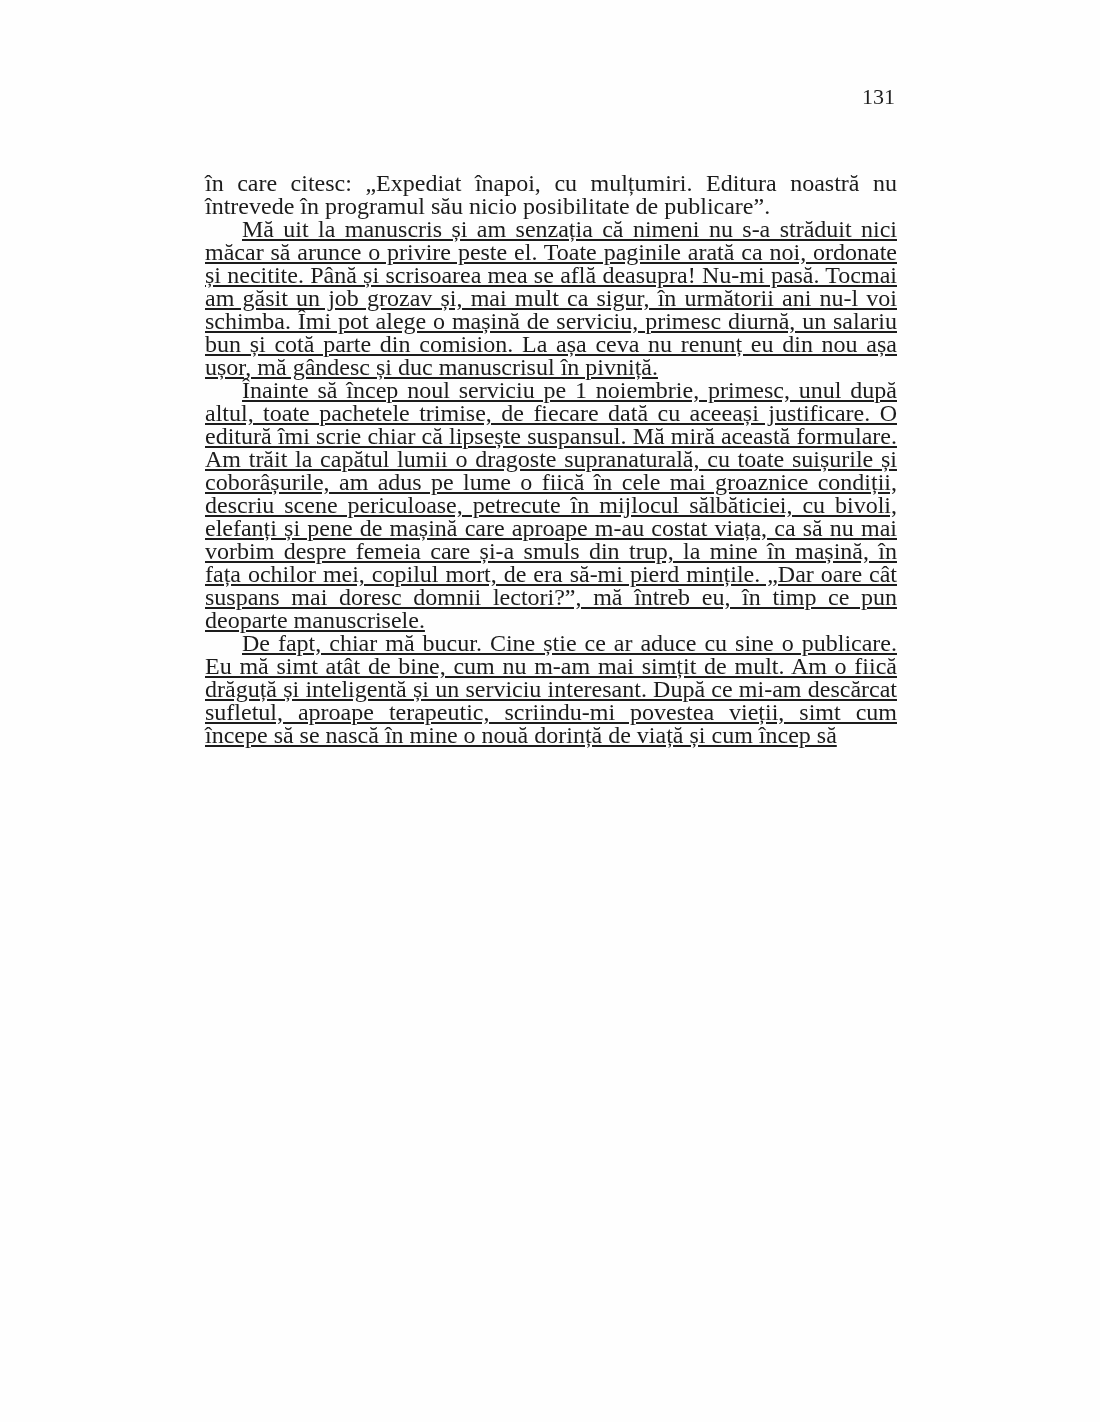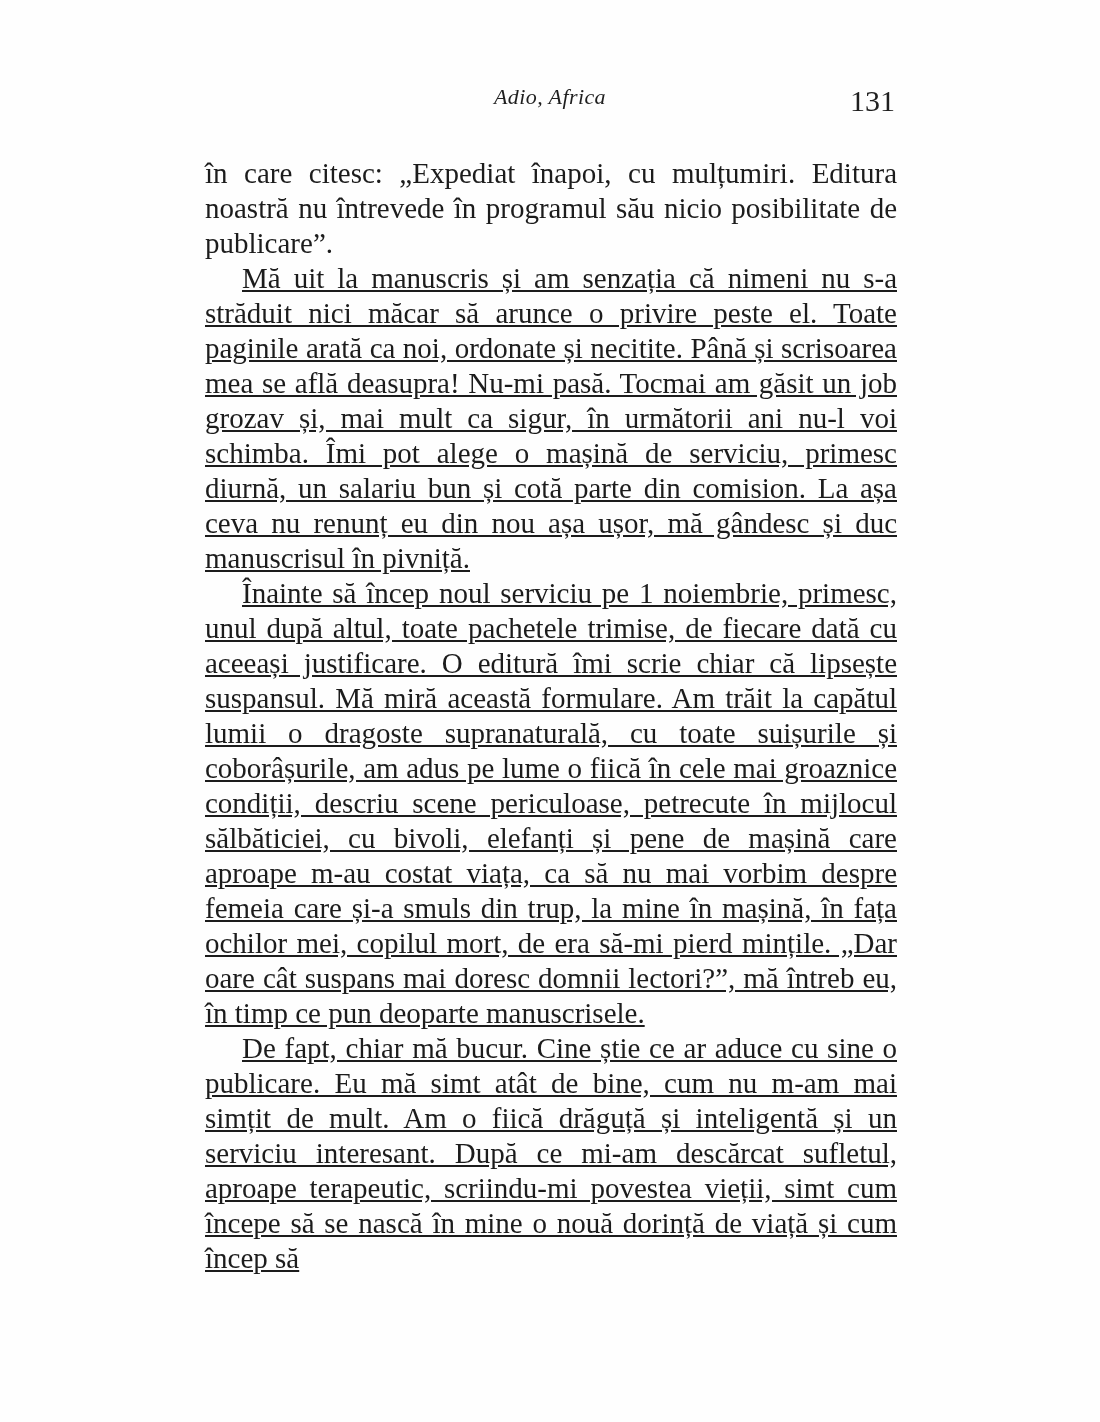--- a/index.html
+++ b/index.html
@@ -29,31 +29,31 @@
     text-align: center;
     font-style: italic;
     font-size: 22px;
     letter-spacing: 0.4px;
     color: #1f1f1f;
   }
   .page-number {
     position: absolute;
     right: 0;
     top: 0;
-    font-size: 30px;
+    font-size: 22px;
     font-style: normal;
     color: #1f1f1f;
   }
   .body-text {
     position: absolute;
-    top: 156px;
+    top: 172px;
     left: 205px;
     width: 692px;
-    font-size: 29px;
-    line-height: 35px;
+    font-size: 24px;
+    line-height: 23px;
     text-align: justify;
     color: #1c1c1c;
   }
   .body-text p {
     margin: 0;
     padding: 0;
   }
   .body-text p.indent {
     text-indent: 37px;
     text-decoration: underline;
@@ -61,21 +61,20 @@
   .body-text p.no-indent {
     text-indent: 0;
   }
 </style>
 </head>
 <body>
 
 <div class="page">
 
   <header class="running-header">
-    <span class="running-title">Adio, Africa</span>
     <span class="page-number">131</span>
   </header>
 
   <main class="body-text">
     <p class="no-indent">în care citesc: „Expediat înapoi, cu mulțumiri. Editura noastră nu întrevede în programul său nicio posibilitate de publicare”.</p>
     <p class="indent">Mă uit la manuscris și am senzația că nimeni nu s-a străduit nici măcar să arunce o privire peste el. Toate paginile arată ca noi, ordonate și necitite. Până și scrisoarea mea se află deasupra! Nu-mi pasă. Tocmai am găsit un job grozav și, mai mult ca sigur, în următorii ani nu-l voi schimba. Îmi pot alege o mașină de serviciu, primesc diurnă, un salariu bun și cotă parte din comision. La așa ceva nu renunț eu din nou așa ușor, mă gândesc și duc manuscrisul în pivniță.</p>
     <p class="indent">Înainte să încep noul serviciu pe 1 noiembrie, primesc, unul după altul, toate pachetele trimise, de fiecare dată cu aceeași justificare. O editură îmi scrie chiar că lipsește suspansul. Mă miră această formulare. Am trăit la capătul lumii o dragoste supranaturală, cu toate suișurile și coborâșurile, am adus pe lume o fiică în cele mai groaznice condiții, descriu scene periculoase, petrecute în mijlocul sălbăticiei, cu bivoli, elefanți și pene de mașină care aproape m-au costat viața, ca să nu mai vorbim despre femeia care și-a smuls din trup, la mine în mașină, în fața ochilor mei, copilul mort, de era să-mi pierd mințile. „Dar oare cât suspans mai doresc domnii lectori?”, mă întreb eu, în timp ce pun deoparte manuscrisele.</p>
     <p class="indent">De fapt, chiar mă bucur. Cine știe ce ar aduce cu sine o publicare. Eu mă simt atât de bine, cum nu m-am mai simțit de mult. Am o fiică drăguță și inteligentă și un serviciu interesant. După ce mi-am descărcat sufletul, aproape terapeutic, scriindu-mi povestea vieții, simt cum începe să se nască în mine o nouă dorință de viață și cum încep să</p>
   </main>
 

